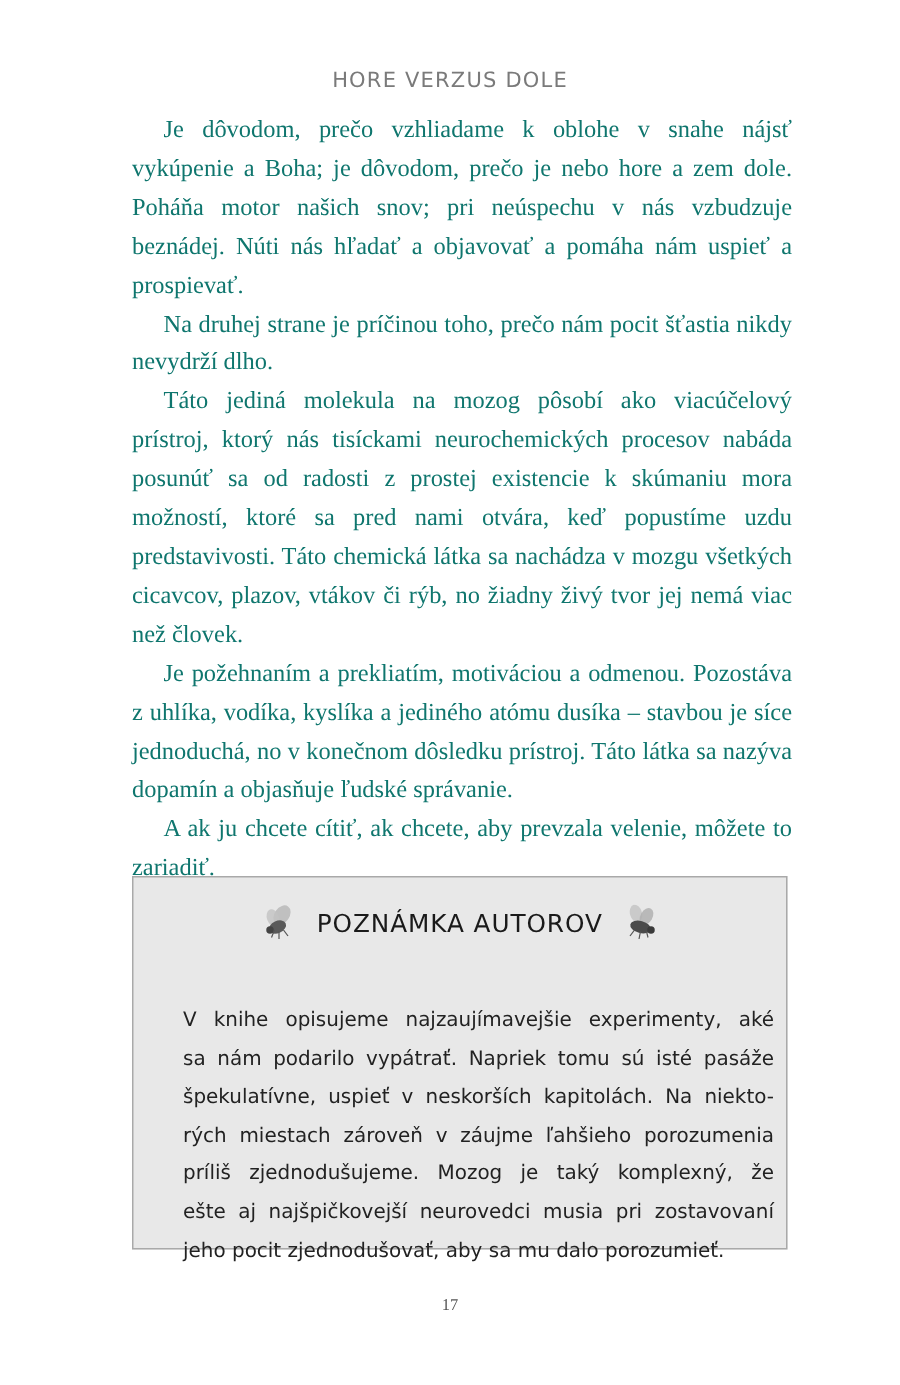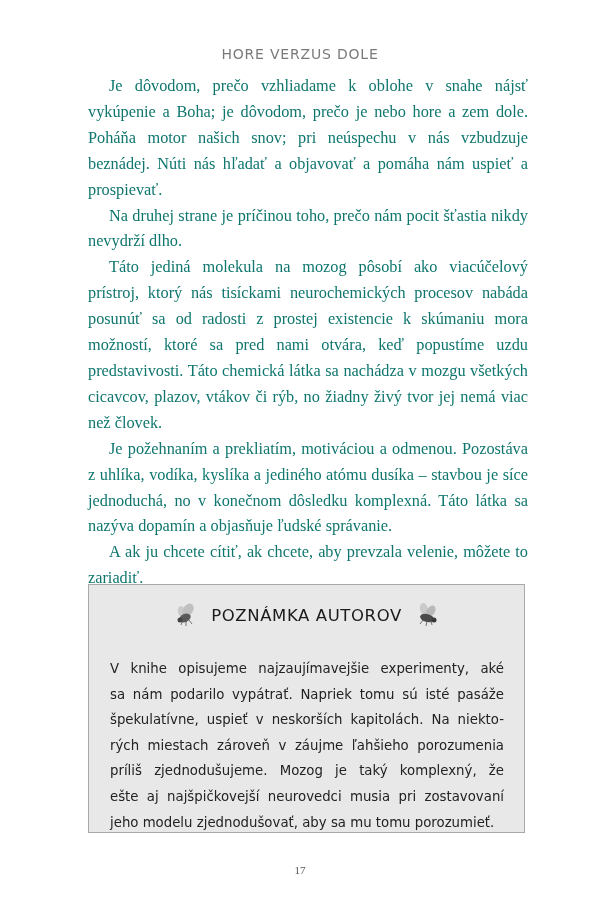--- a/index.html
+++ b/index.html
@@ -24,39 +24,39 @@
       display: flex; justify-content: center; align-items: center; gap: 12px;
     }
     .note-title-text {
       font-family: "DejaVu Sans", sans-serif; font-size: 16.5px; letter-spacing: 0.6px;
       color: #1a1a1a;
     }
     .bee { width: 26px; height: 24px; display: inline-block; }
     .note-body {
       position: absolute; top: 71px; left: 21px; width: 394px;
       font-family: "DejaVu Sans", sans-serif; font-size: 13.3px; line-height: 25.6px;
-      color: #222222; text-align: justify; margin: 0;
+      color: #222222; text-align: justify; margin: 12px;
     }
     .note-body span { display: block; text-align-last: justify; white-space: nowrap; }
     .note-body span.last { text-align-last: left; }
     .page-number {
       position: absolute; top: 864px; left: 0; width: 600px; text-align: center;
       font-family: Liberation Serif, serif; font-size: 11px; color: #555555;
     }
   </style>
 </head>
 <body>
 
 <div class="running-head">HORE VERZUS DOLE</div>
 
 <div class="body-text">
   <p>Je dôvodom, prečo vzhliadame k oblohe v snahe nájsť vykúpenie a Boha; je dôvodom, prečo je nebo hore a zem dole. Poháňa motor našich snov; pri neúspechu v nás vzbudzuje beznádej. Núti nás hľadať a objavovať a pomáha nám uspieť a prospievať.</p>
   <p>Na druhej strane je príčinou toho, prečo nám pocit šťastia nikdy nevydrží dlho.</p>
   <p>Táto jediná molekula na mozog pôsobí ako viacúčelový prístroj, ktorý nás tisíckami neurochemických procesov nabáda posunúť sa od radosti z prostej existencie k skúmaniu mora možností, ktoré sa pred nami otvára, keď popustíme uzdu predstavivosti. Táto chemická látka sa nachádza v mozgu všetkých cicavcov, plazov, vtákov či rýb, no žiadny živý tvor jej nemá viac než človek.</p>
-  <p>Je požehnaním a prekliatím, motiváciou a odmenou. Pozostáva z uhlíka, vodíka, kyslíka a jediného atómu dusíka – stavbou je síce jednoduchá, no v konečnom dôsledku komplexná. Táto látka sa nazýva dopamín a objasňuje ľudské správanie.</p>
+  <p>Je požehnaním a prekliatím, motiváciou a odmenou. Pozostáva z uhlíka, vodíka, kyslíka a jediného atómu dusíka – stavbou je síce jednoduchá, no v konečnom dôsledku prístroj. Táto látka sa nazýva dopamín a objasňuje ľudské správanie.</p>
   <p>A ak ju chcete cítiť, ak chcete, aby prevzala velenie, môžete to zariadiť.</p>
   <p>Stačí sa pozrieť hore.</p>
 </div>
 
 <div class="note-box">
   <div class="note-title">
     <span class="bee">
       <svg width="26" height="24" viewBox="0 0 26 24">
         <ellipse cx="15" cy="7" rx="5" ry="7" transform="rotate(35 15 7)" fill="#b5b5b5" opacity="0.8"></ellipse>
         <ellipse cx="9" cy="9" rx="4" ry="6" transform="rotate(-20 9 9)" fill="#c2c2c2" opacity="0.8"></ellipse>
@@ -80,17 +80,17 @@
       </svg>
     </span>
   </div>
   <div class="note-body">
     <span>V knihe opisujeme najzaujímavejšie experimenty, aké</span>
     <span>sa nám podarilo vypátrať. Napriek tomu sú isté pasáže</span>
     <span>špekulatívne, uspieť v neskorších kapitolách. Na niekto-</span>
     <span>rých miestach zároveň v záujme ľahšieho porozumenia</span>
     <span>príliš zjednodušujeme. Mozog je taký komplexný, že</span>
     <span>ešte aj najšpičkovejší neurovedci musia pri zostavovaní</span>
-    <span class="last">jeho modelu zjednodušovať, aby sa mu tomu porozumieť.</span>
+    <span class="last">jeho pocit zjednodušovať, aby sa mu dalo porozumieť.</span>
   </div>
 </div>
 
 <div class="page-number">17</div>
 
 </body></html>

